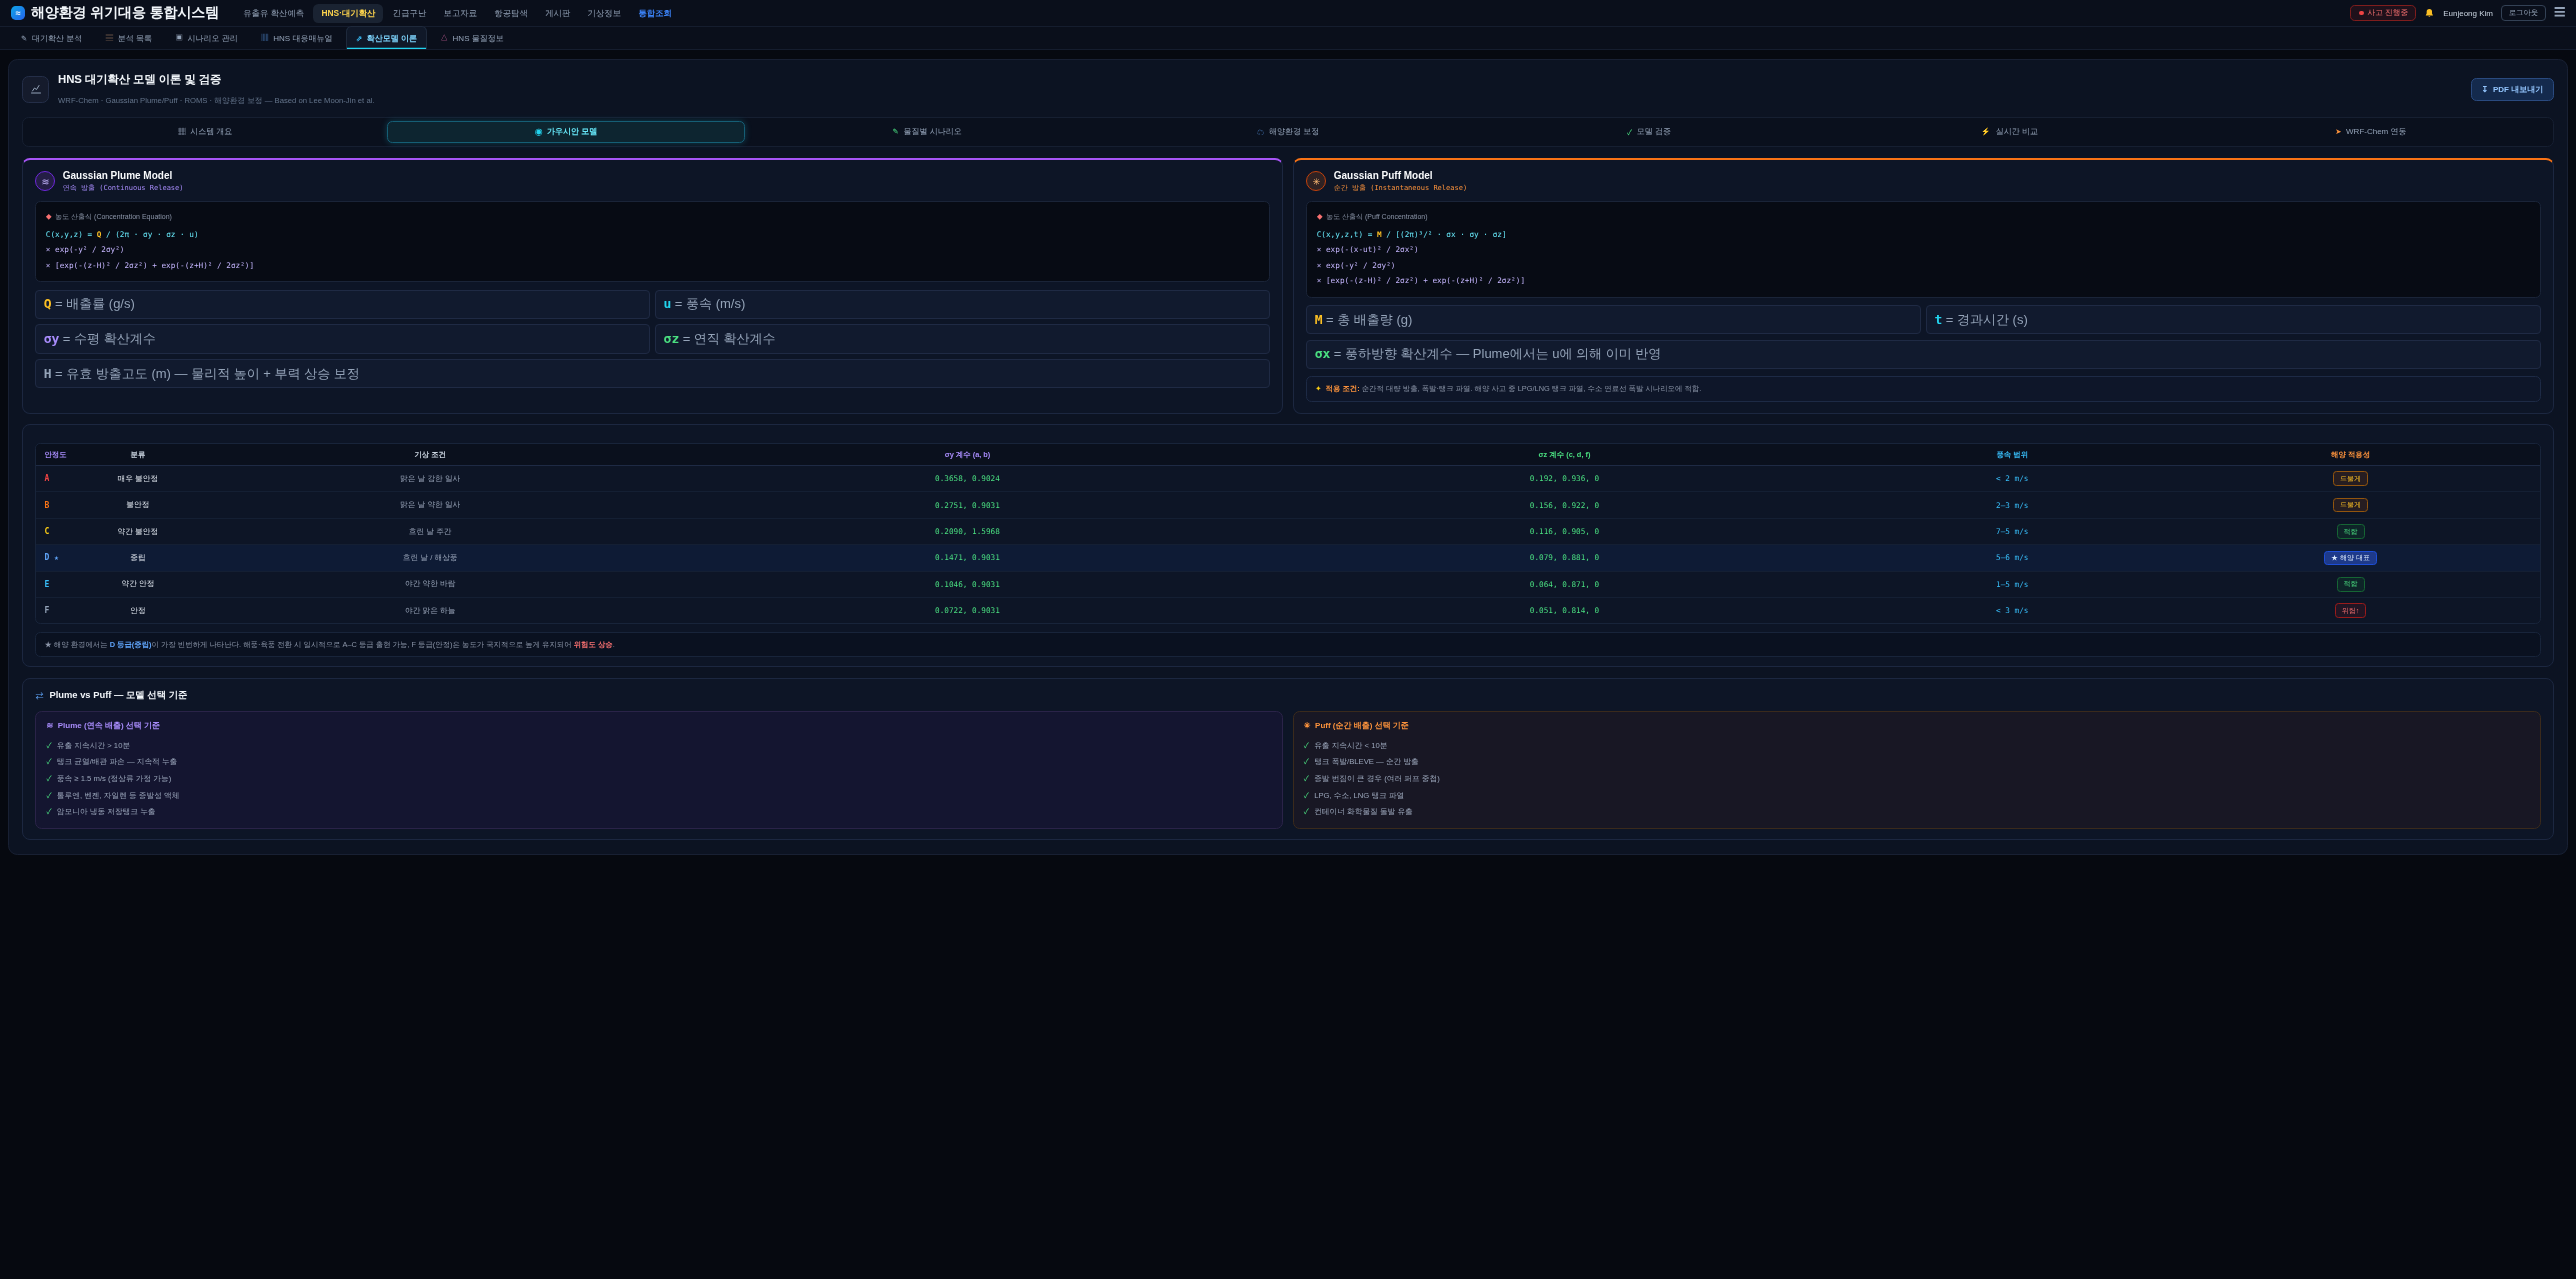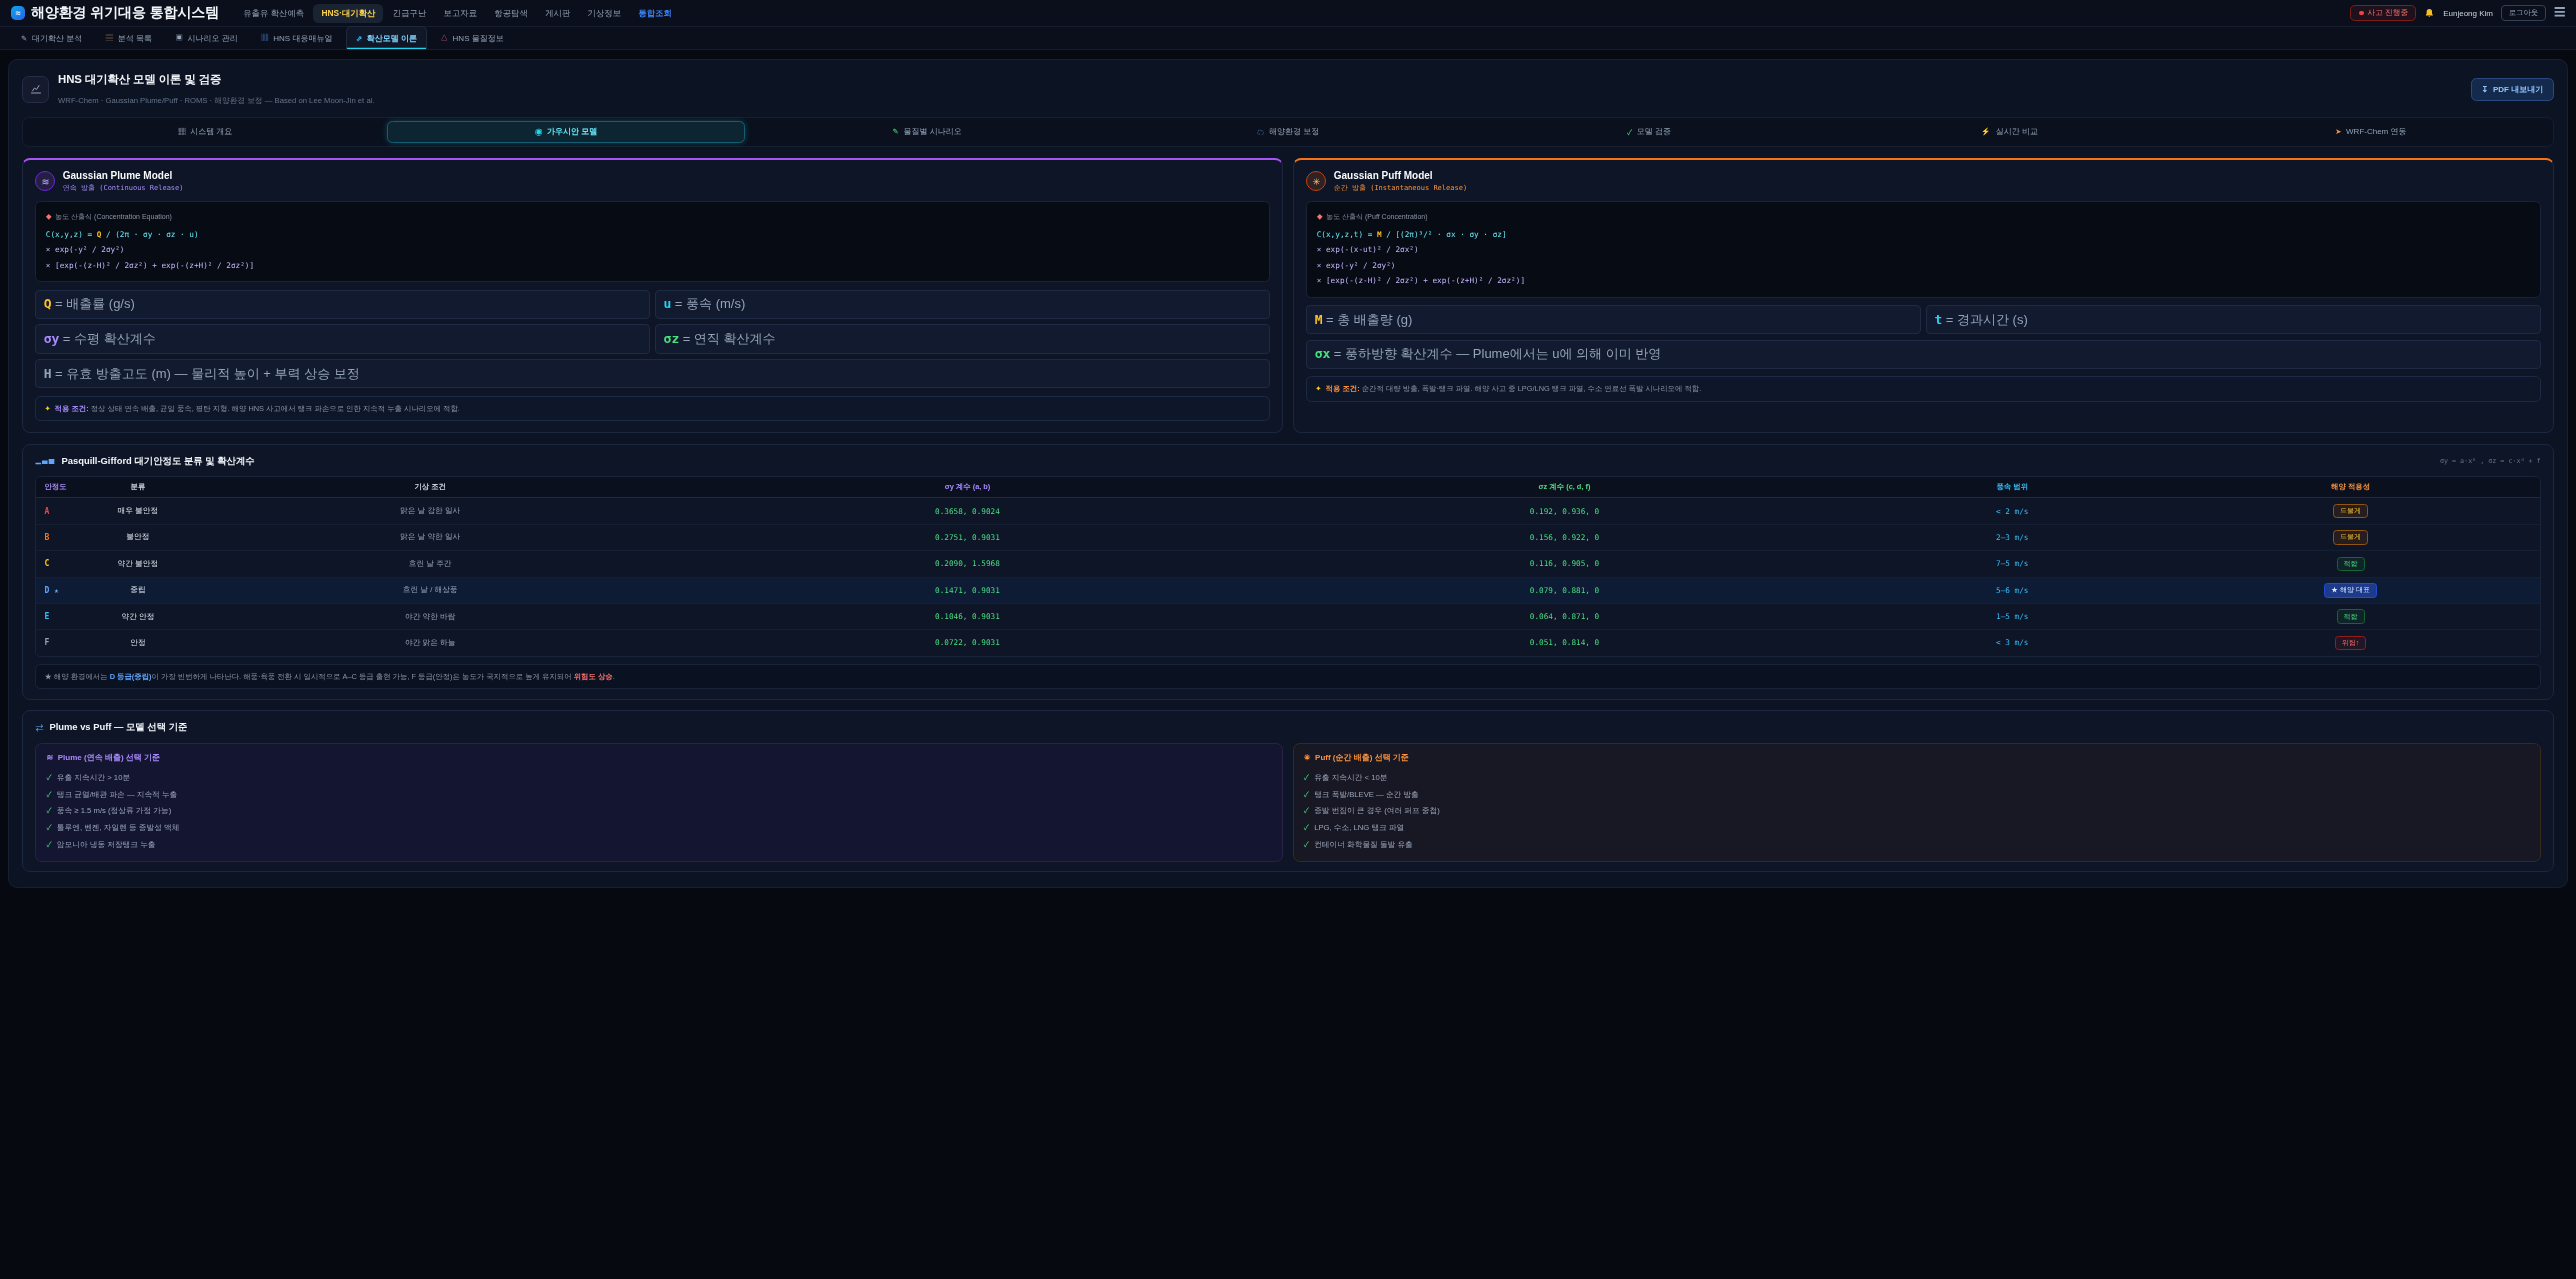--- a/index.html
+++ b/index.html
@@ -278,23 +278,20 @@
         <div class="code-line violet">× exp(-y² / 2σy²)</div>
         <div class="code-line violet">× [exp(-(z-H)² / 2σz²) + exp(-(z+H)² / 2σz²)]</div>
       </div>
       <div class="params">
         <div class="param"><span class="sym mono" style="color: rgb(251, 191, 36);">Q</span><span>= 배출률 (g/s)</span></div>
         <div class="param"><span class="sym mono" style="color: rgb(34, 211, 238);">u</span><span>= 풍속 (m/s)</span></div>
         <div class="param"><span class="sym mono" style="color: rgb(167, 139, 250);">σy</span><span>= 수평 확산계수</span></div>
         <div class="param"><span class="sym mono" style="color: rgb(74, 222, 128);">σz</span><span>= 연직 확산계수</span></div>
         <div class="param full"><span class="sym mono" style="color: rgb(148, 163, 184);">H</span><span>= 유효 방출고도 (m) — 물리적 높이 + 부력 상승 보정</span></div>
       </div>
-      <div class="note">
-        <span class="bulb">✦</span><span class="note-hl purple">적용 조건:</span><span> 정상 상태 연속 배출, 균일 풍속, 평탄 지형. 해양 HNS 사고에서 탱크 파손으로 인한 지속적 누출 시나리오에 적합.</span>
-      </div>
     </section>
 
     <section class="card puff">
       <div class="card-head">
         <div class="model-icon">
             <span>✳</span>
           </div>
         <div>
           <h2 class="model-title">Gaussian Puff Model</h2>
           <div class="model-sub orange">순간 방출 (Instantaneous Release)</div>
@@ -314,25 +311,20 @@
         <div class="param"><span class="sym mono" style="color: rgb(34, 211, 238);">t</span><span>= 경과시간 (s)</span></div>
         <div class="param full"><span class="sym mono" style="color: rgb(74, 222, 128);">σx</span><span>= 풍하방향 확산계수 — Plume에서는 u에 의해 이미 반영</span></div>
       </div>
       <div class="note">
         <span class="bulb">✦</span><span class="note-hl orange">적용 조건:</span><span> 순간적 대량 방출, 폭발·탱크 파열. 해양 사고 중 LPG/LNG 탱크 파열, 수소 연료선 폭발 시나리오에 적합.</span>
       </div>
     </section>
   </div>
 
   <section class="block">
-    <div class="block-head">
-      <span class="bars-icon">▂▅▇</span>
-      <h2 class="block-title">Pasquill-Gifford 대기안정도 분류 및 확산계수</h2>
-      <span class="formula-hint">σy = a·xᵇ ,  σz = c·xᵈ + f</span>
-    </div>
 
     <div class="tbl">
       <div class="trow thead">
         <span style="color:#a78bfa">안정도</span>
         <span class="tc" style="color:#cbd5e1">분류</span>
         <span class="tc" style="color:#cbd5e1">기상 조건</span>
         <span class="tc" style="color:#a78bfa">σy 계수 (a, b)</span>
         <span class="tc" style="color:#4ade80">σz 계수 (c, d, f)</span>
         <span class="tc" style="color:#38bdf8">풍속 범위</span>
         <span class="tc" style="color:#fb923c">해양 적용성</span>

